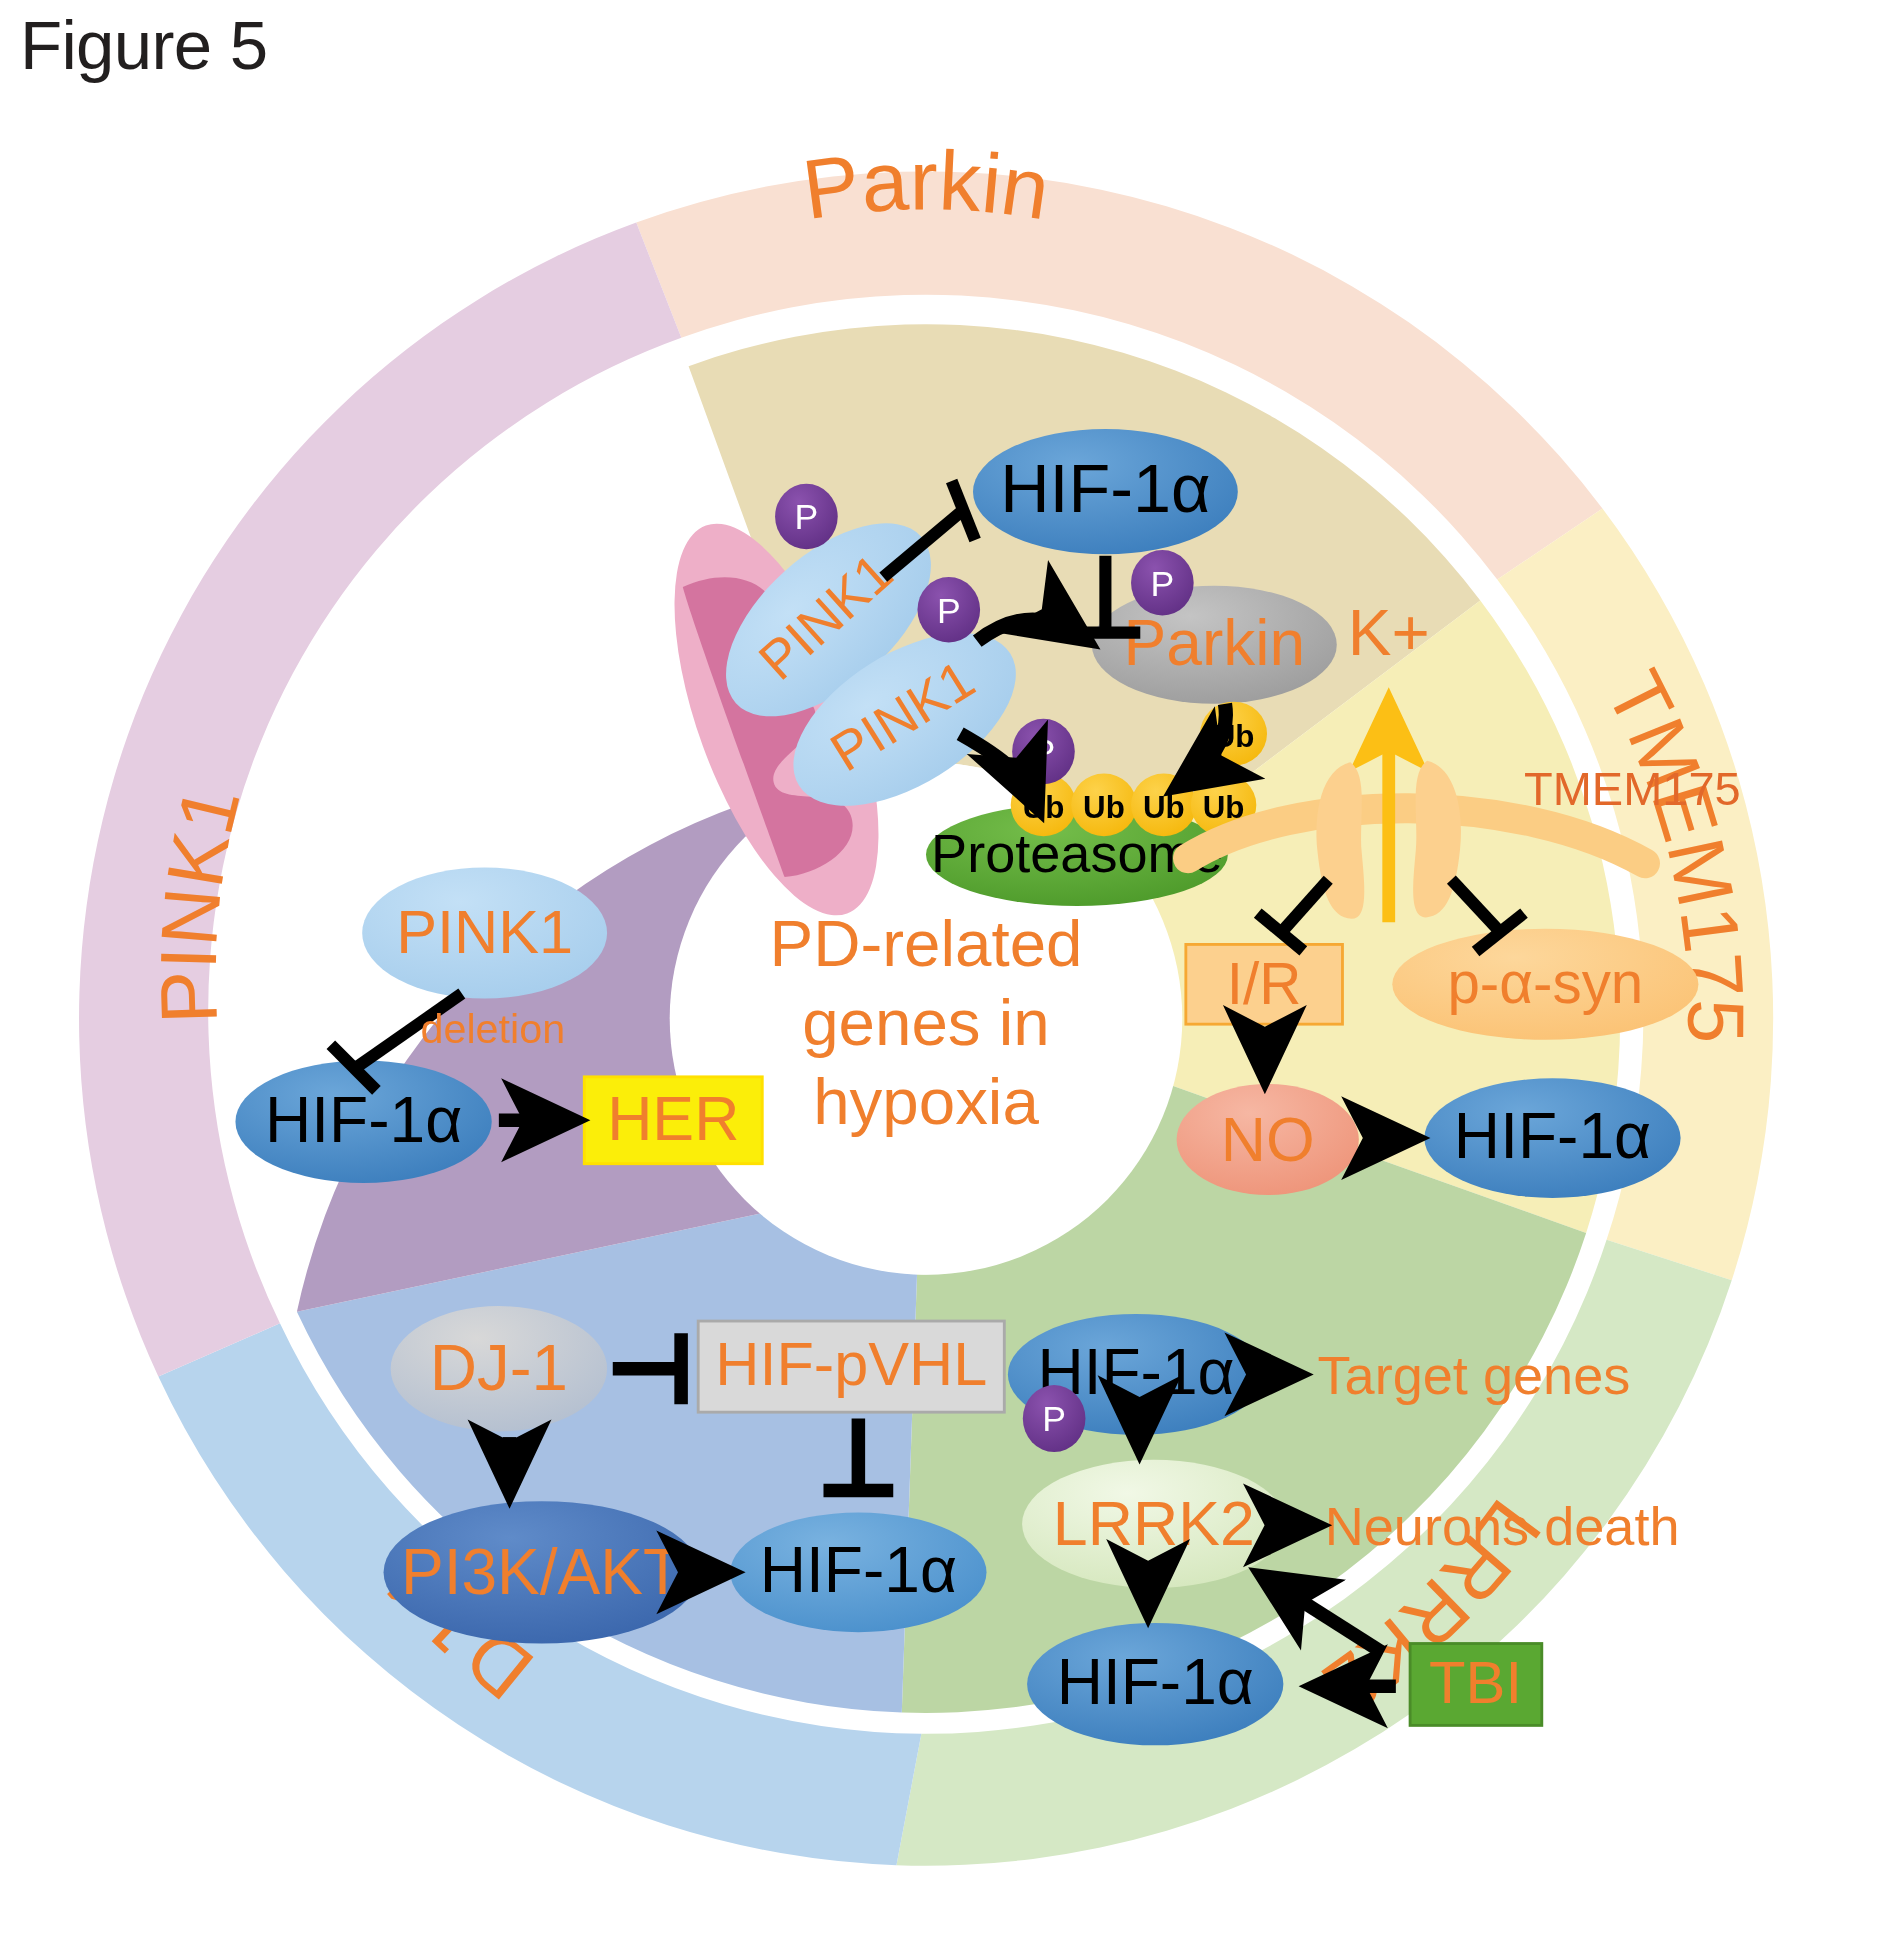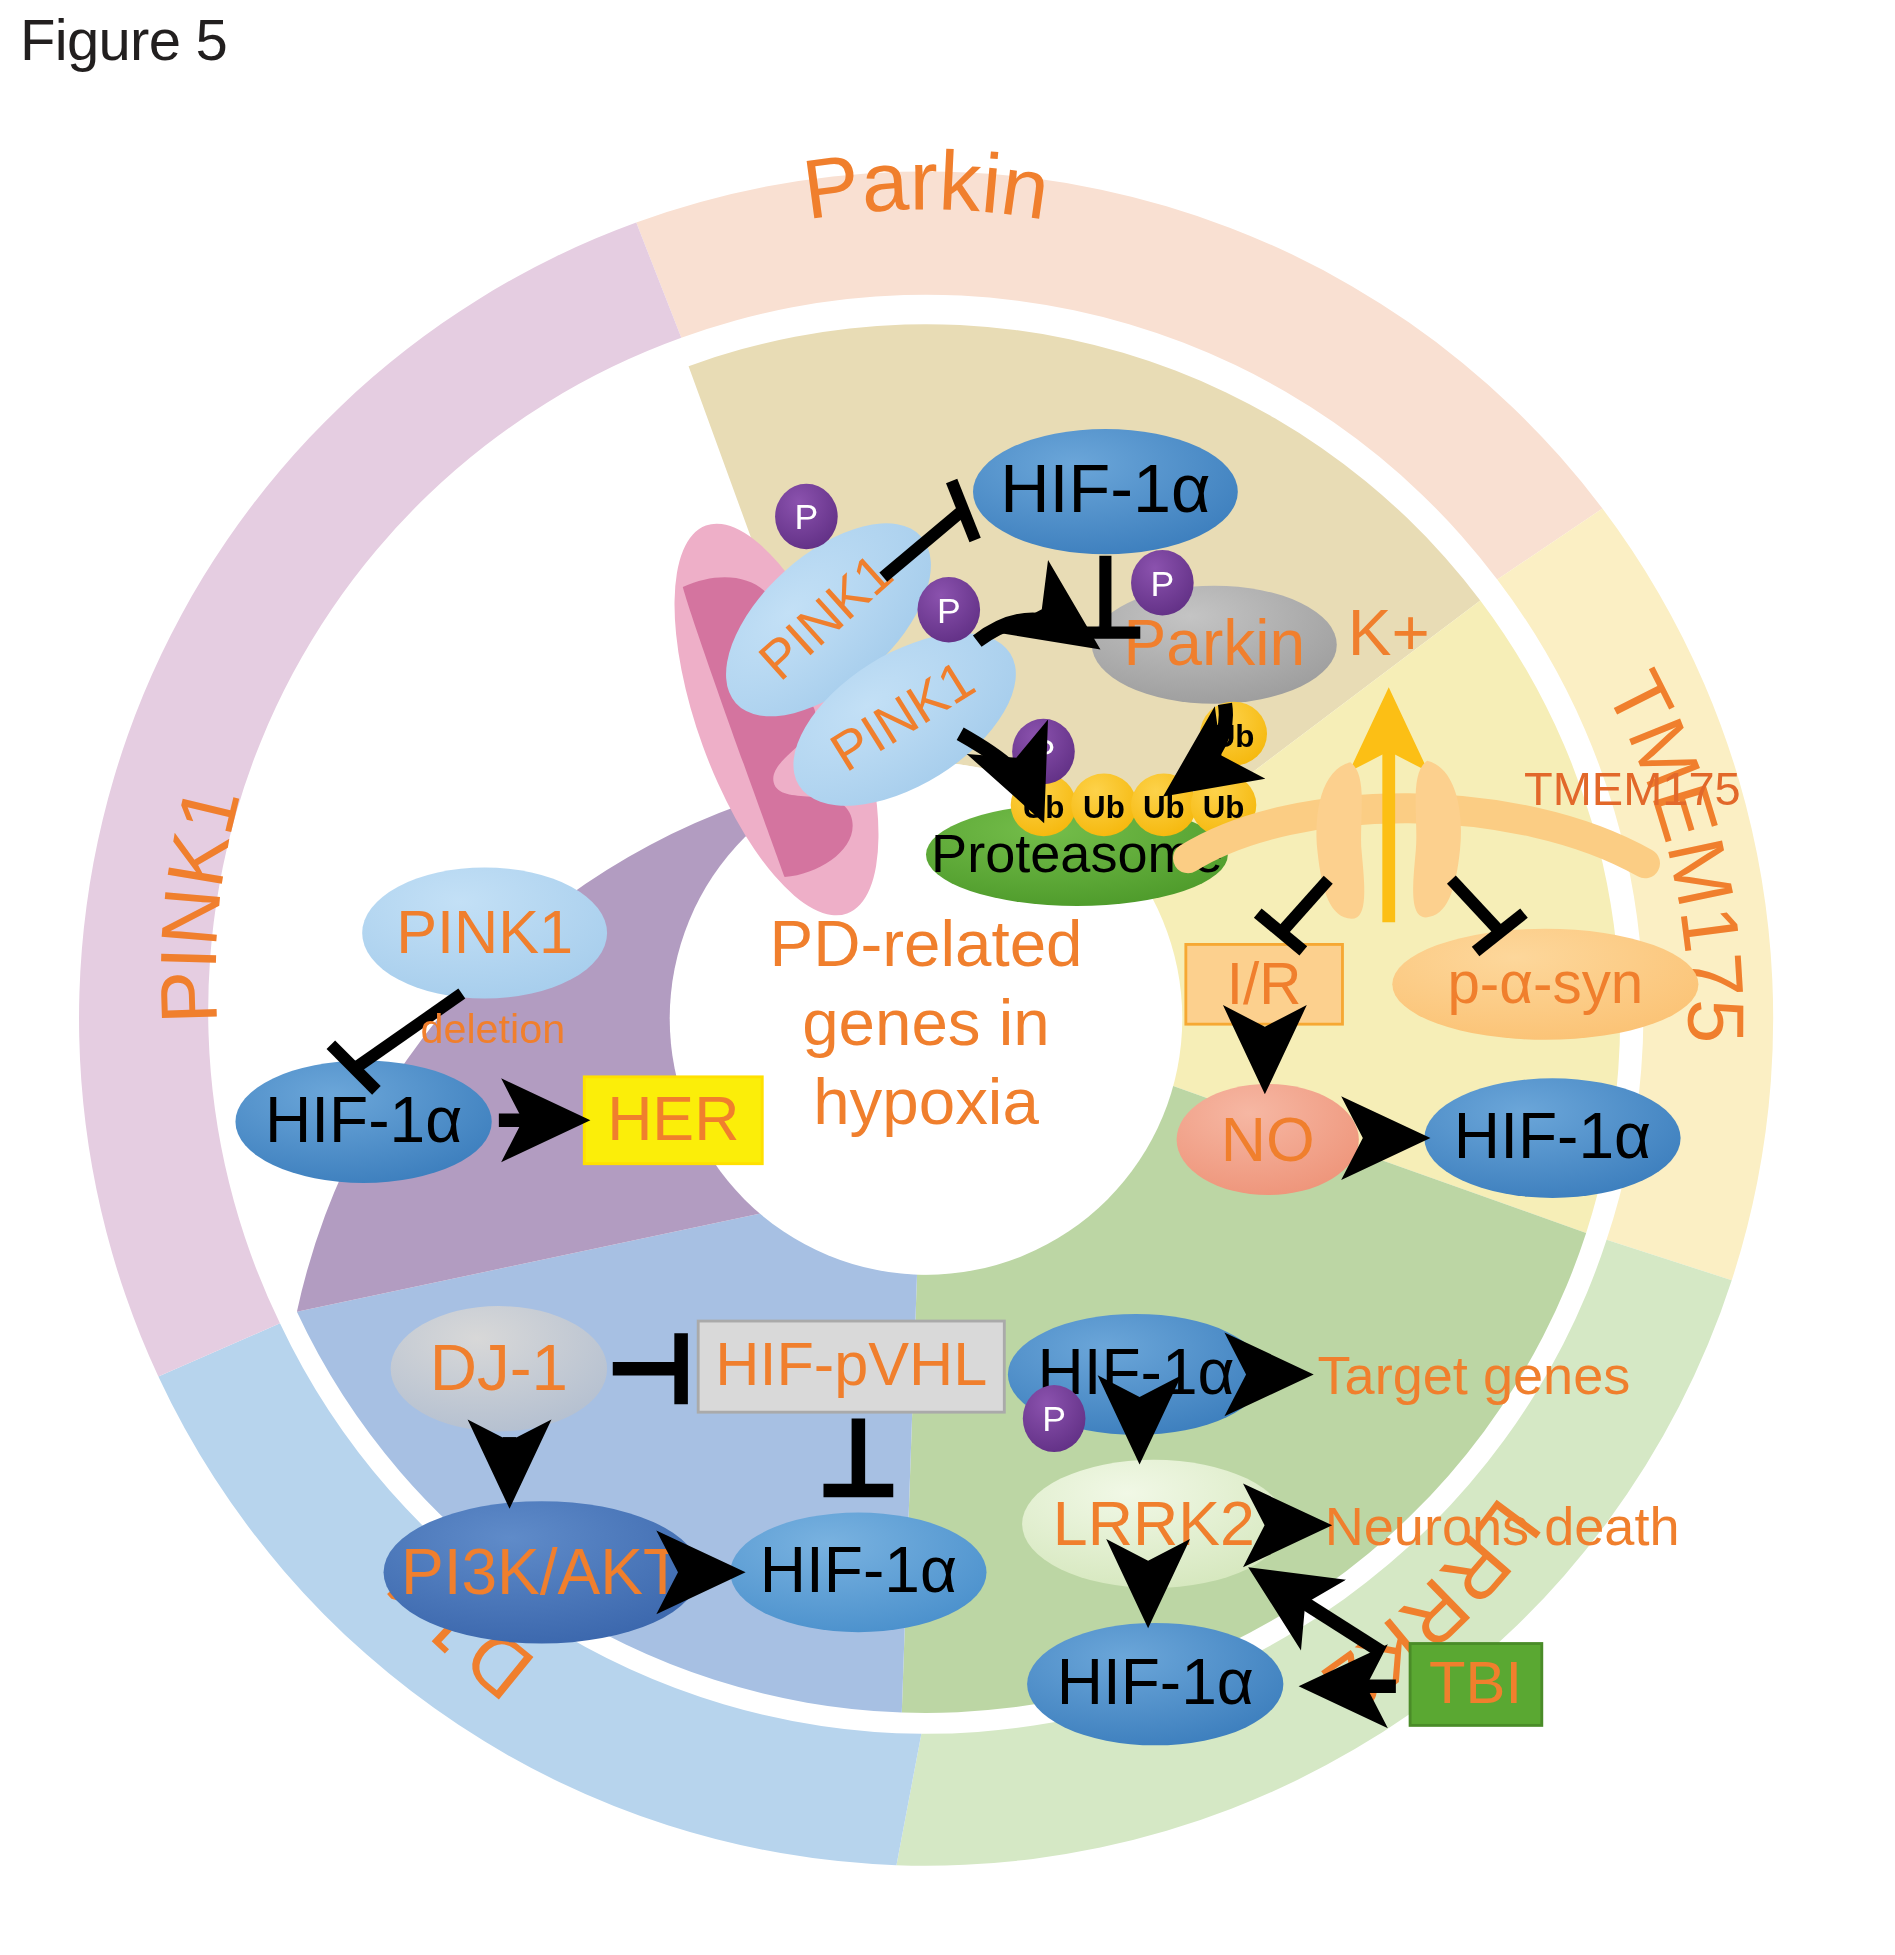--- a/index.html
+++ b/index.html
@@ -2,21 +2,21 @@
 <html style="font-size:11.4px"><head>
 <meta charset="utf-8">
 <style>
   html,body{margin:0;padding:0;background:#ffffff;}
   body{
     width:1895px;height:1955px;position:relative;overflow:hidden;
     font-family:"Liberation Sans","DejaVu Sans",sans-serif;
   }
   #figure-title{
     position:absolute;left:20px;top:5.7px;
-    font-size:58px;font-weight:400;color:#221f1f;letter-spacing:-0.7px;
+    font-size:69px;font-weight:400;color:#221f1f;letter-spacing:-0.7px;
   }
   #wheel-wrap{position:absolute;left:43px;top:93px;width:1766px;height:1794px;}
   svg{display:block;}
 </style>
 </head>
 <body>
 
 <div id="figure-title">Figure 5</div>
 
 <div id="wheel-wrap">

